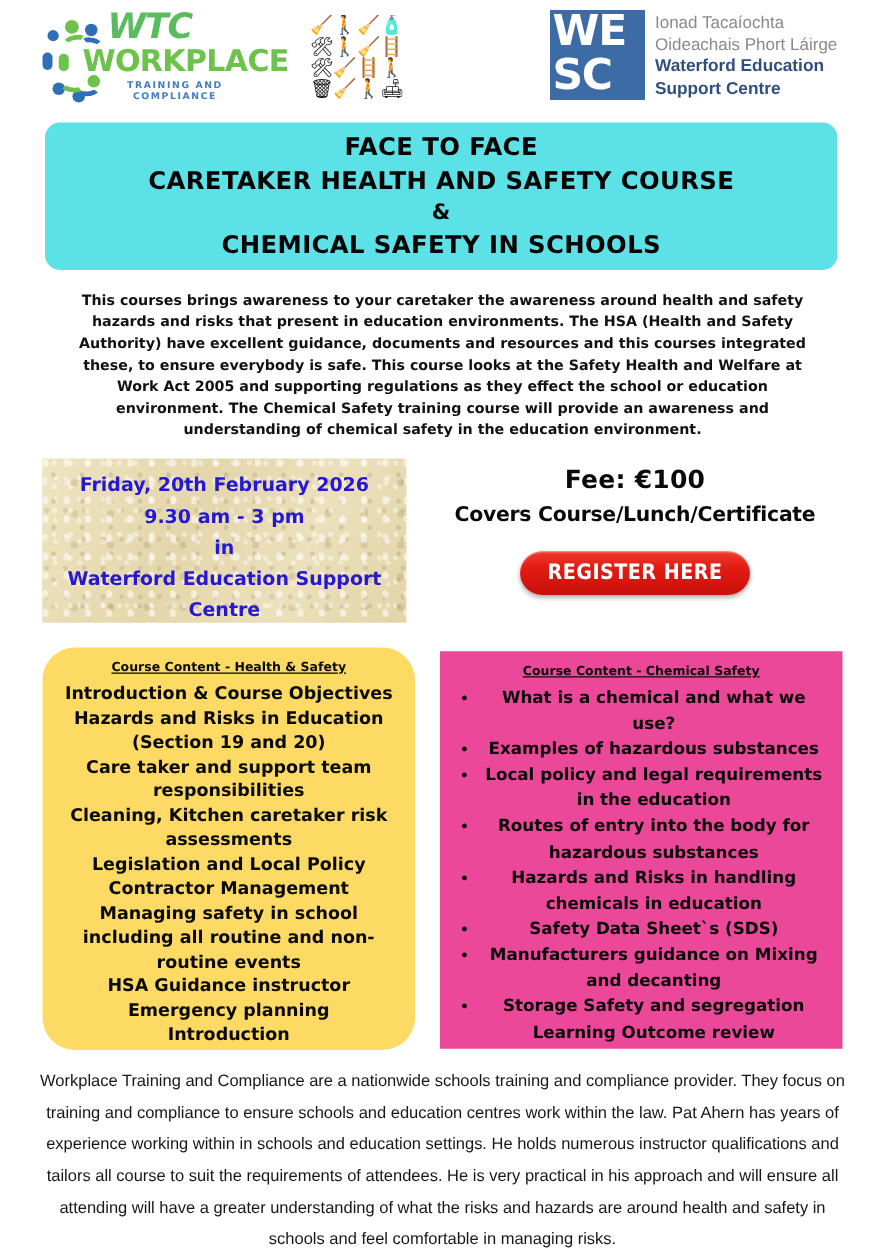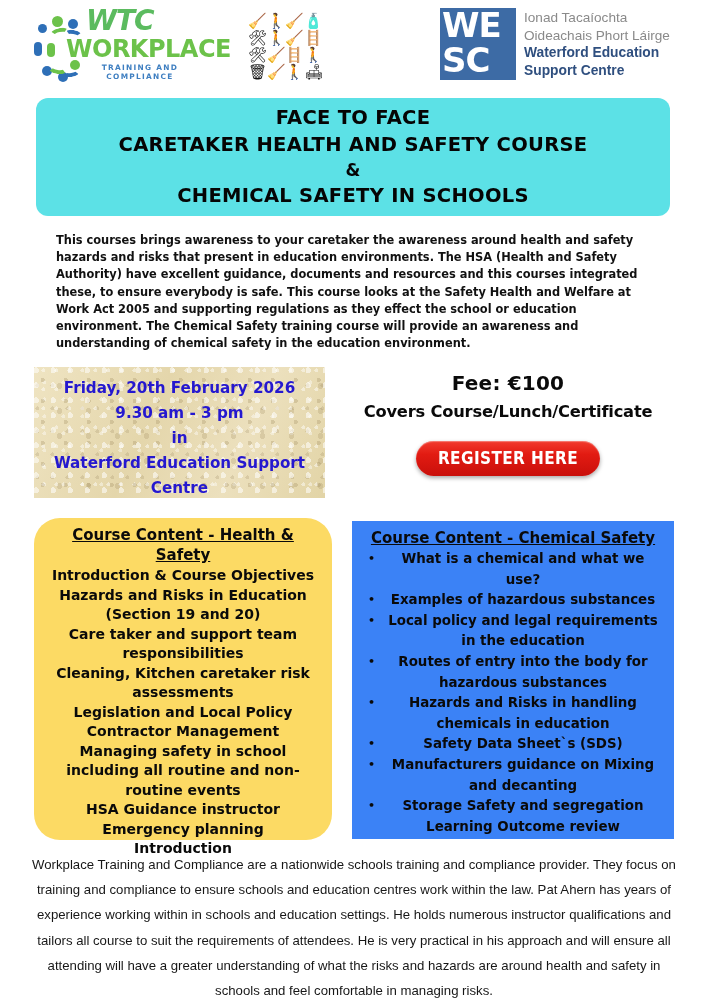--- a/index.html
+++ b/index.html
@@ -173,21 +173,21 @@
   .intro {
     position: absolute;
     left: 56px;
     top: 232px;
     width: 596px;
     font-family: "DejaVu Sans", sans-serif;
     font-weight: bold;
     font-size: 11.4px;
     line-height: 17.2px;
     color: #111111;
-    text-align: left;
+    text-align: center;
   }
 
   
   .datebox {
     position: absolute;
     left: 34px;
     top: 367px;
     width: 291px;
     height: 131px;
     padding-top: 9px;
@@ -265,28 +265,28 @@
     border-radius: 26px;
     padding: 7px 10px 8px;
     text-align: center;
   }
   .box-right {
     position: absolute;
     left: 352px;
     top: 521px;
     width: 322px;
     height: 318px;
-    background: #3b82f6;
+    background: #ec4899;
     padding: 7px 8px 8px;
     text-align: center;
   }
   .box-title {
     font-family: "DejaVu Sans", sans-serif;
     font-weight: bold;
-    font-size: 15px;
+    font-size: 10px;
     line-height: 20px;
     color: #0a0a0a;
     text-decoration: underline;
     margin-bottom: 1px;
   }
   .plain-item {
     font-family: "DejaVu Sans", sans-serif;
     font-weight: bold;
     font-size: 14px;
     line-height: 19.5px;

